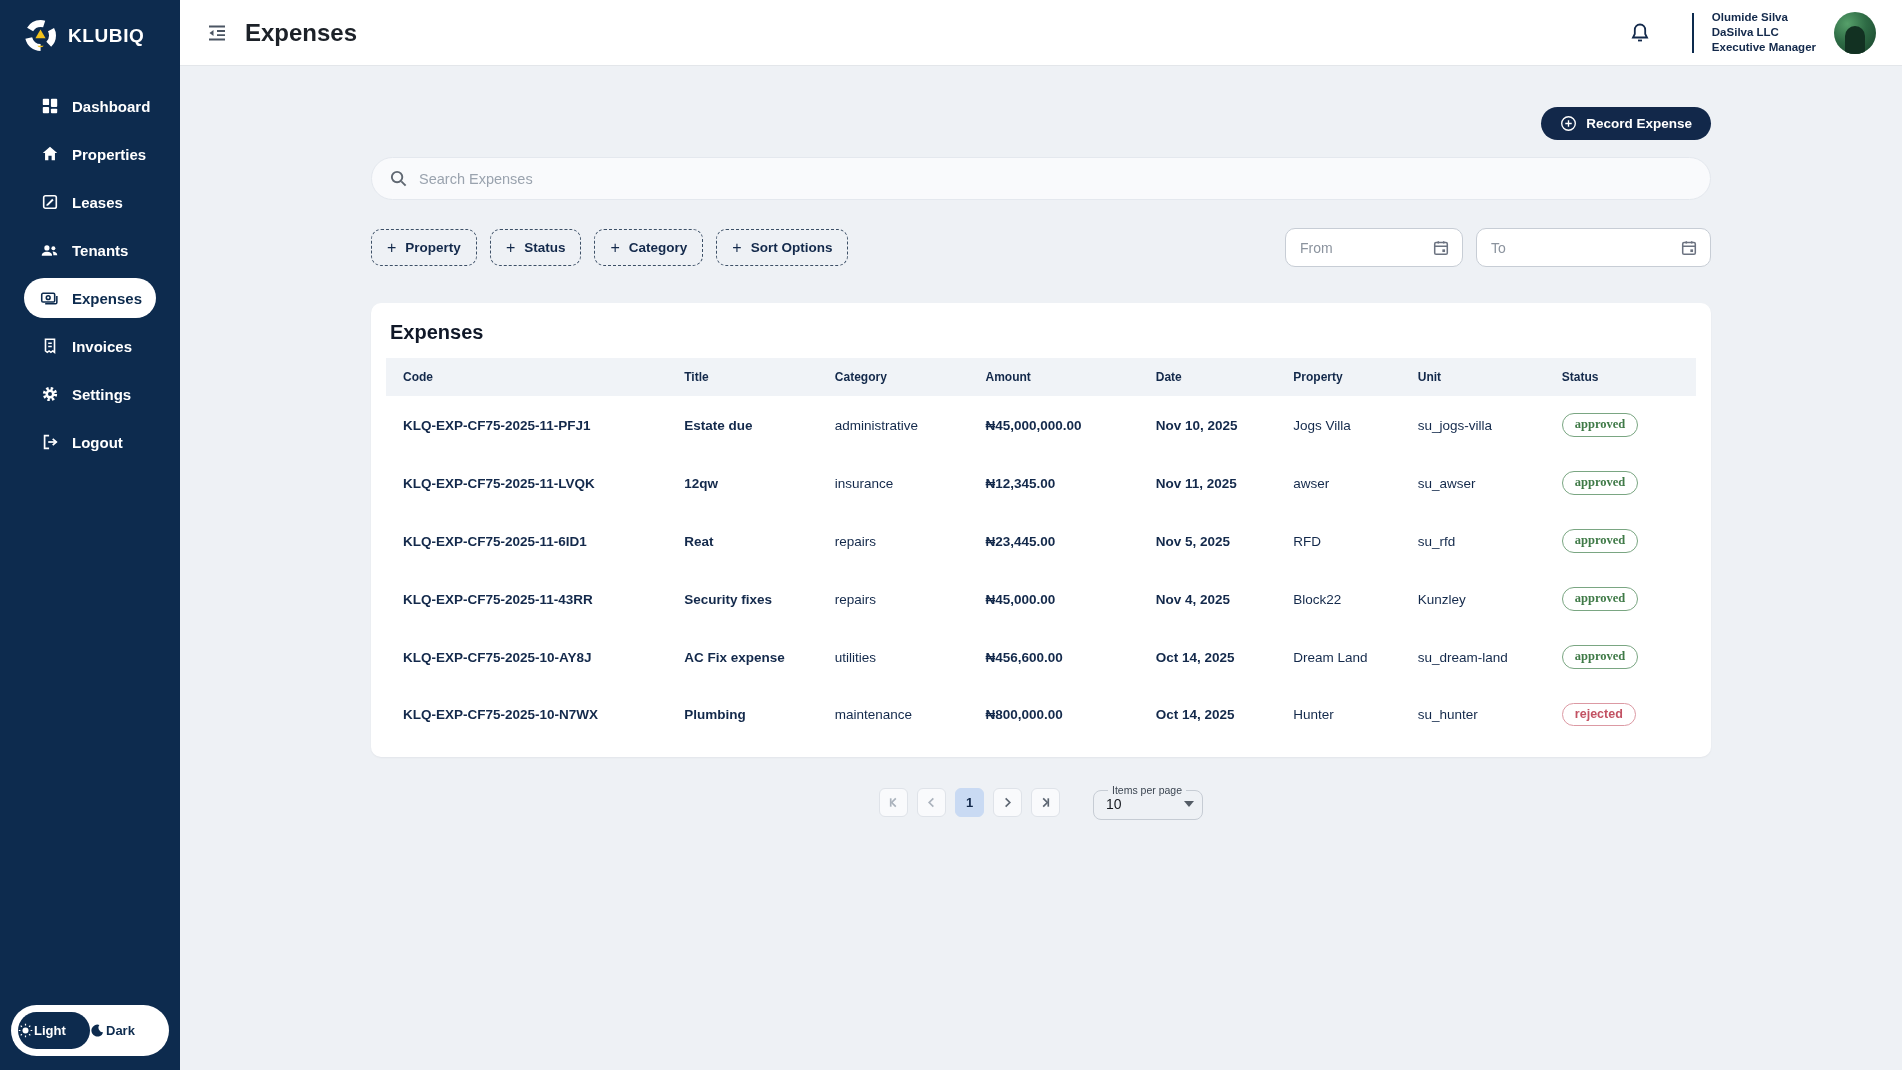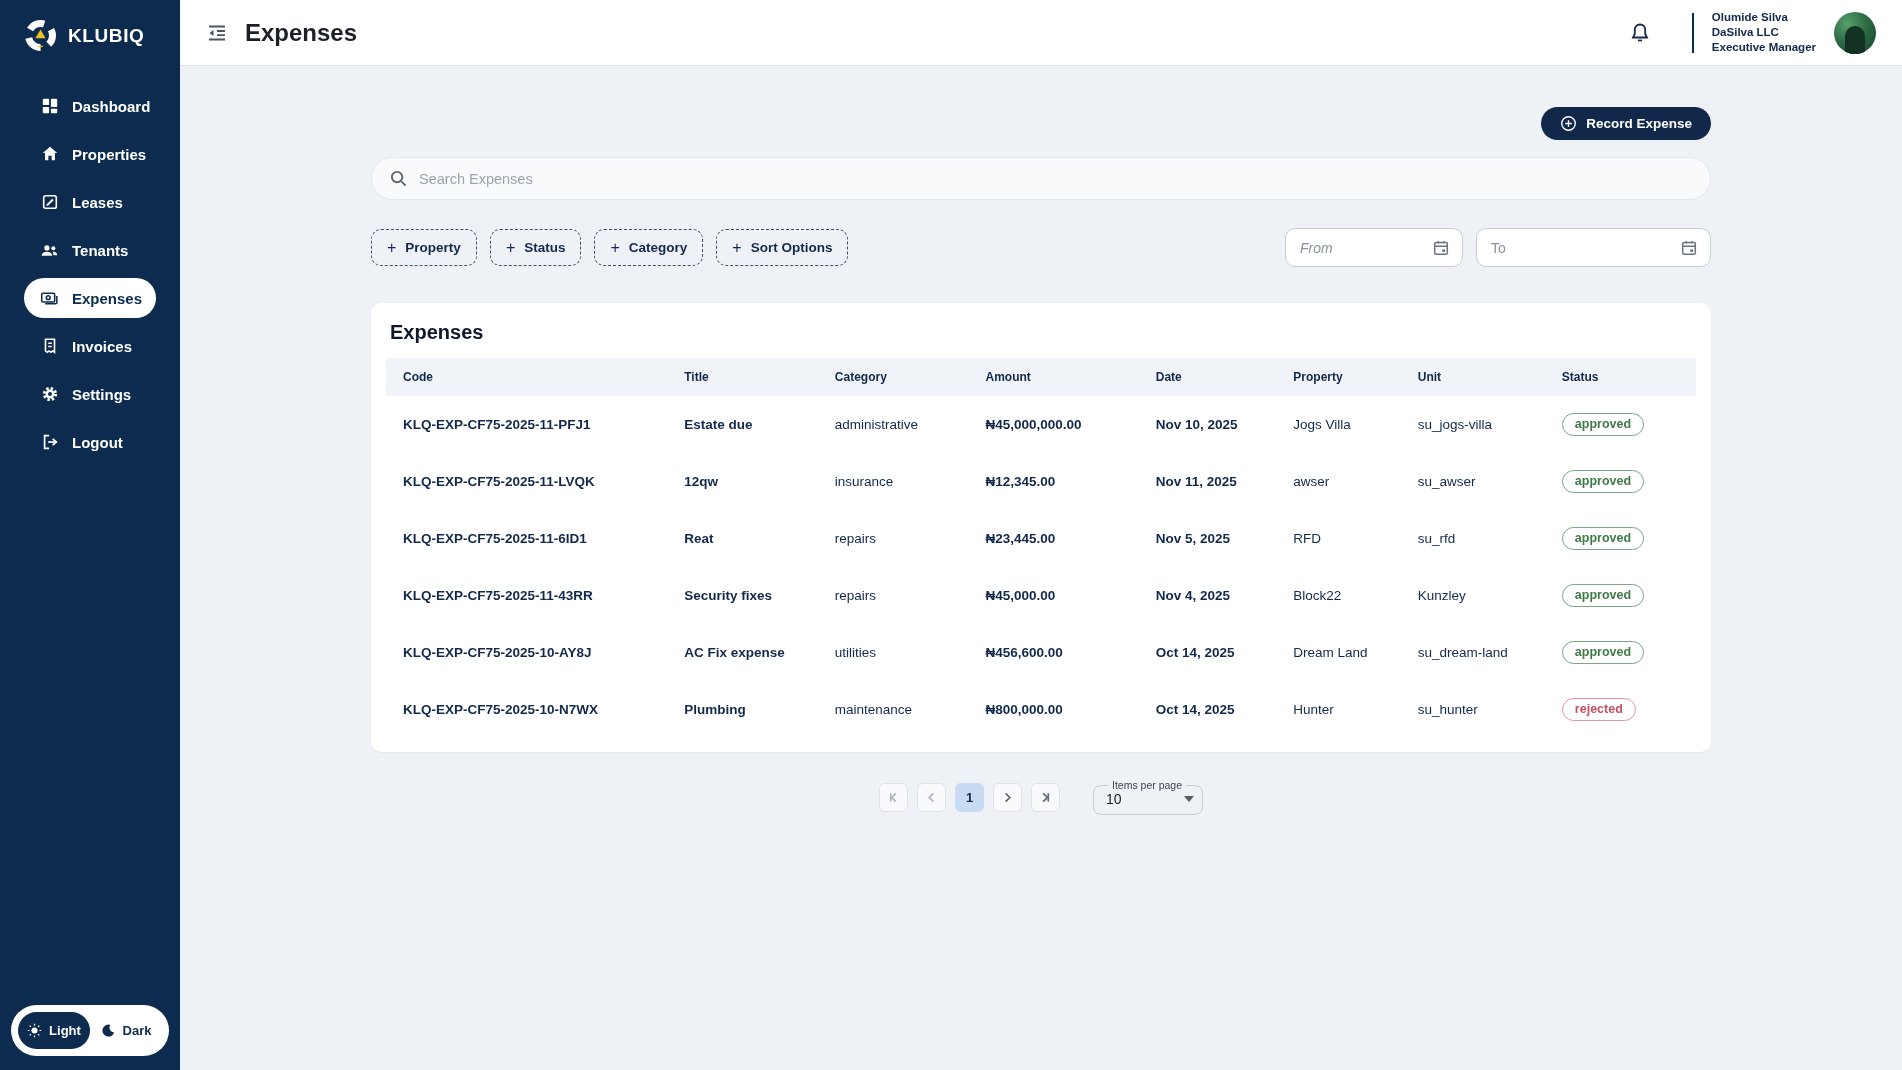--- a/index.html
+++ b/index.html
@@ -22,21 +22,21 @@
     padding-left:16px; font-size:15px; font-weight:bold; color:#fff;
     border-radius:20px; cursor:pointer; white-space:nowrap;
   }
   .nav-item.active { background:#ffffff; color:#0d2b4e; }
   .nav-item .icn { width:19px; height:19px; display:flex; align-items:center; justify-content:center; }
   .theme-toggle {
     margin:auto 11px 14px 11px; background:#ffffff; border-radius:27px;
     padding:7px; display:flex; align-items:center;
   }
   .tt-opt {
-    flex:1; display:flex; align-items:center; justify-content:center; gap:7px;
+    flex:1; display:flex; align-items:center; gap:1px;
     height:37px; border-radius:19px; font-size:13px; font-weight:bold;
     color:#0d2b4e; cursor:pointer;
   }
   .tt-opt.active { background:#0d2b4e; color:#fff; }
   
   .main { flex:1; display:flex; flex-direction:column; }
   .topbar {
     height:66px; background:#fff; border-bottom:1px solid #e3e6ea;
     display:flex; align-items:center; padding:0 26px; flex-shrink:0;
   }
@@ -77,21 +77,21 @@
     color:#13294b; font-size:13.5px; font-weight:bold; font-family:inherit; cursor:pointer;
   }
   .chip .plus { font-size:16px; font-weight:normal; }
   .filter-spacer { flex:1; }
   .date-field {
     height:39px; background:#fff; border:1px solid #c7cdd5; border-radius:10px;
     display:flex; align-items:center; justify-content:space-between;
     padding:0 12px 0 14px; cursor:pointer;
   }
   .date-field .ph { color:#8b939e; font-size:14px; }
-  .date-from { width:178px;font-style:italic; }
+  .date-from { width:178px; }
   .date-to { width:235px; }
   
   .card {
     margin-top:36px; background:#fff; border-radius:10px;
     padding:12px 15px 14px; box-shadow:0 1px 2px rgba(16,24,40,.05);
   }
   .card-title { font-size:20px; font-weight:bold; color:#101828; margin:6px 4px 14px; }
   table { width:100%; border-collapse:collapse; table-layout:fixed; }
   thead tr { background:#f0f3f7; }
   th {
@@ -103,21 +103,21 @@
   th:nth-child(5){width:10.5%;} th:nth-child(6){width:9.5%;} th:nth-child(7){width:11%;}
   td { padding:17px 10px; font-size:13.5px; color:#13294b; }
   td.c-code { font-weight:bold; }
   td.c-title { font-weight:bold; }
   td.c-amount { font-weight:bold; }
   td.c-date { font-weight:bold; }
   .badge {
     display:inline-block; padding:3px 12px 4px; border-radius:13px;
     font-size:12.5px; font-weight:bold; border:1px solid; background:#fff;
   }
-  .badge.approved { color:#3f7a47; border-color:#7aa682; }
+  .badge.approved { color:#3f7a47; border-color:#7aa682;font-family:Liberation Serif, serif; }
   .badge.rejected { color:#c25263; border-color:#dc99a3; }
   
   .pagination-row {
     margin-top:27px; display:flex; align-items:center; justify-content:center; gap:9px;
   }
   .pg-btn {
     width:29px; height:29px; border:1px solid #dfe3e9; border-radius:6px;
     background:rgba(255,255,255,.65); display:flex; align-items:center; justify-content:center;
     cursor:pointer; font-family:inherit;
   }

